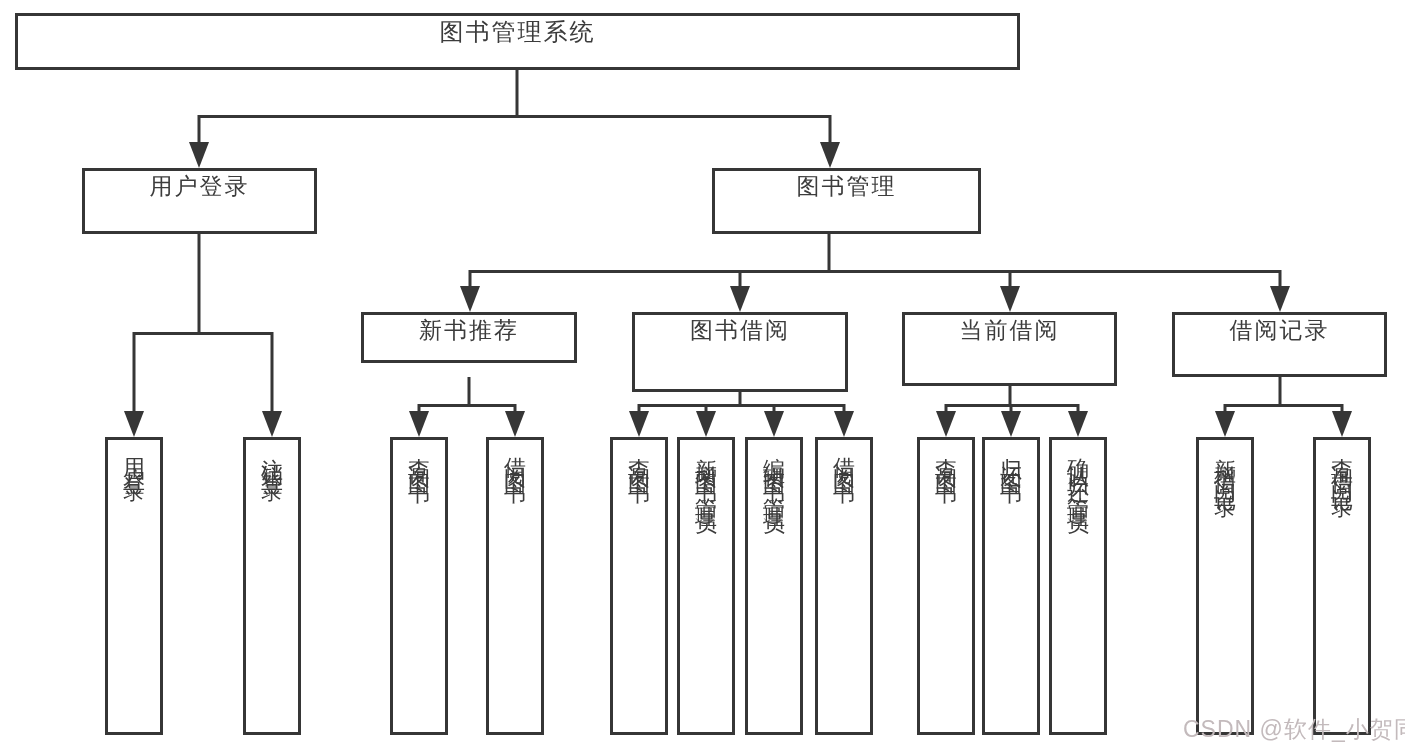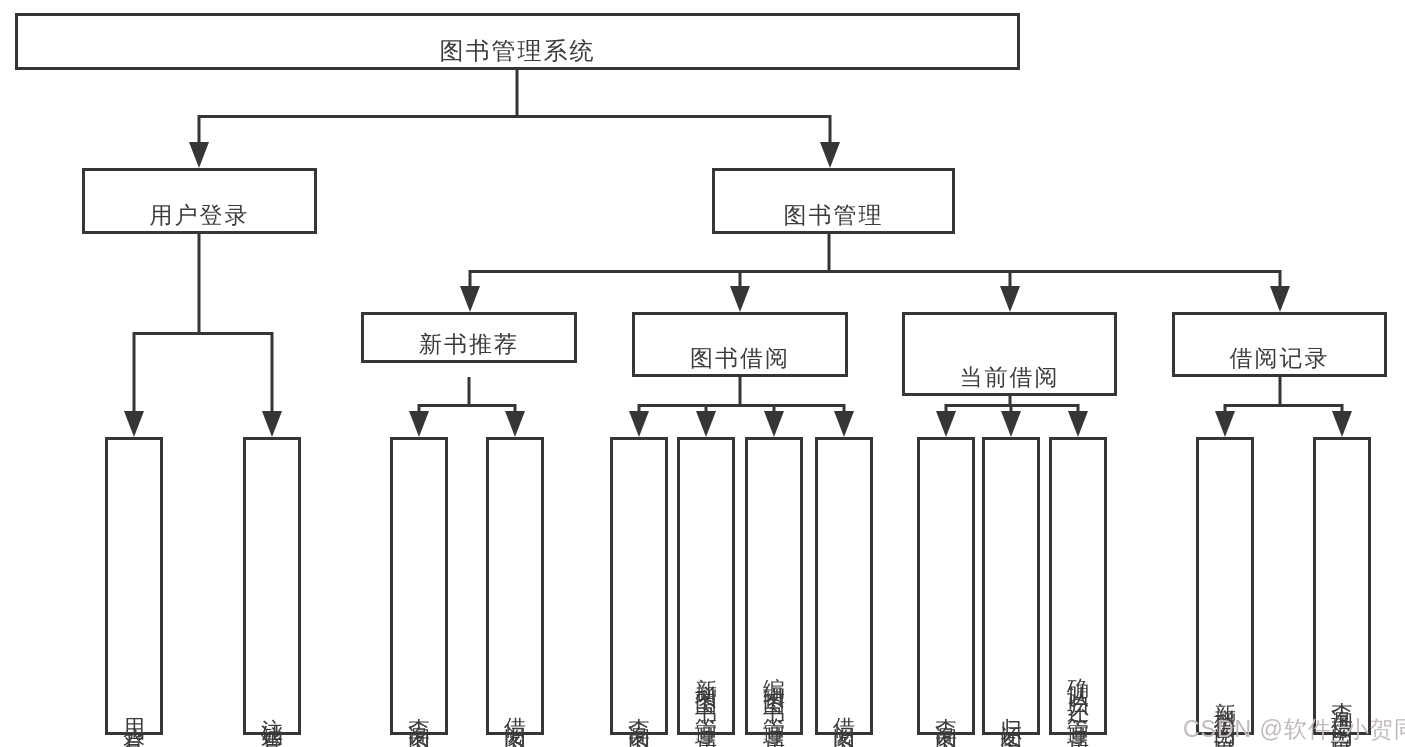--- a/index.html
+++ b/index.html
@@ -18,21 +18,21 @@
   .connectors {
     position: absolute;
     inset: 0;
     pointer-events: none;
   }
   .node {
     position: absolute;
     background: #ffffff;
     border: 3px solid #363636;
     display: flex;
-    align-items: flex-end;
+    align-items: flex-start;
     justify-content: center;
   }
   .node.h span {
     font-size: 23px;
     letter-spacing: 2px;
     white-space: nowrap;
     color: #3c3c3c;
   }
   .node.root-box span {
     font-size: 24px;
@@ -106,31 +106,31 @@
     </g>
   </svg>
 
   <div class="node h root-box" style="left:15px; top:13px; width:1005px; height:57px">
     <span>图书管理系统</span>
   </div>
 
   <div class="node h" style="left:82px; top:168px; width:235px; height:66px">
     <span>用户登录</span>
   </div>
-  <div class="node h" style="left:712px; top:168px; width:243px; height:66px">
+  <div class="node h" style="left:712px; top:168px; width:269px; height:66px">
     <span>图书管理</span>
   </div>
 
   <div class="node h" style="left:361px; top:312px; width:216px; height:51px">
     <span>新书推荐</span>
   </div>
-  <div class="node h" style="left:632px; top:312px; width:216px; height:65px">
+  <div class="node h" style="left:632px; top:312px; width:216px; height:80px">
     <span>图书借阅</span>
   </div>
-  <div class="node h" style="left:902px; top:312px; width:215px; height:84px">
+  <div class="node h" style="left:902px; top:312px; width:215px; height:74px">
     <span>当前借阅</span>
   </div>
   <div class="node h" style="left:1172px; top:312px; width:215px; height:65px">
     <span>借阅记录</span>
   </div>
 
   <div class="node v" style="left:105px">
     <span>用户登录</span>
   </div>
   <div class="node v" style="left:243px">

